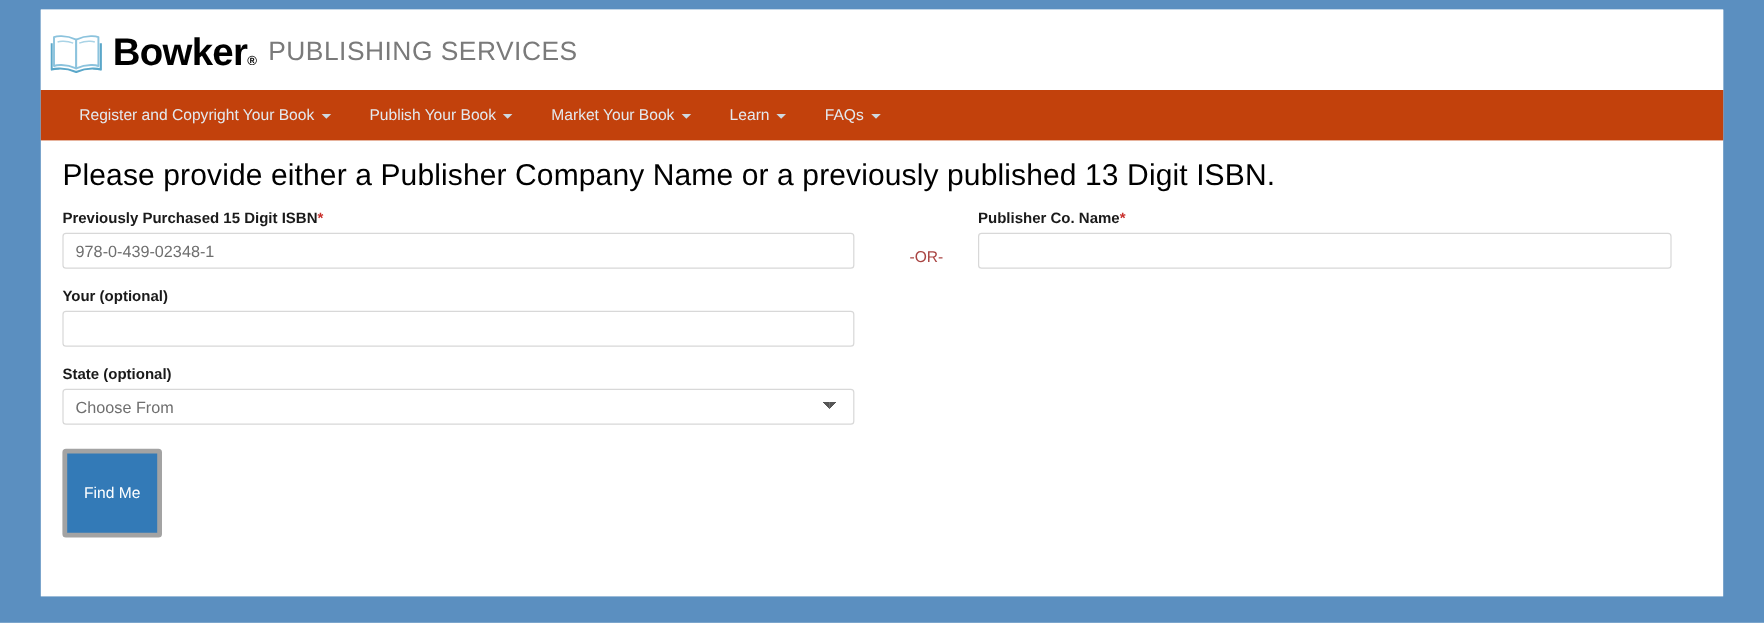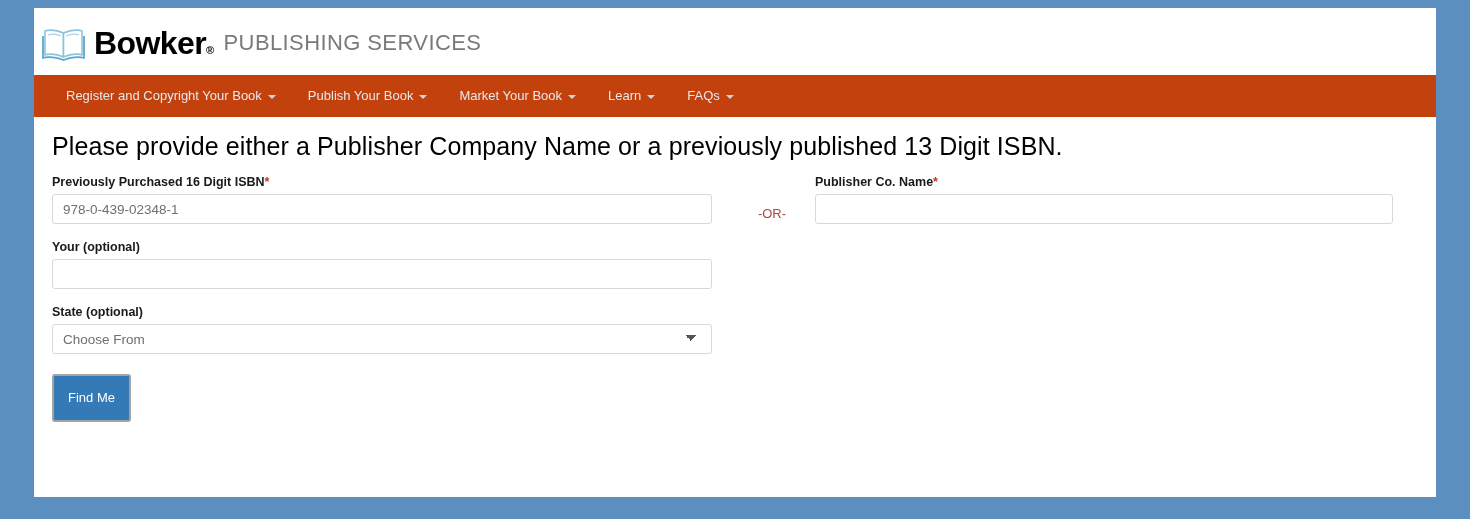--- a/index.html
+++ b/index.html
@@ -175,25 +175,25 @@
     top: 0;
     width: 580px;
   }
   .col-right .text-input { width: 578px; }
 
   .field-block { margin-bottom: 16px; }
 
   .btn-primary {
     margin-top: 4px;
     background: #337ab7;
-    border: 2px solid #a3a3a3;
+    border: 4px solid #a3a3a3;
     border-radius: 3px;
     color: #ffffff;
     font-size: 13px;
-    padding: 14px 14px;
+    padding: 25px 14px;
     cursor: pointer;
     font-family: "Liberation Sans", sans-serif;
     line-height: 1.2;
   }
 </style>
 </head>
 <body>
 
 <div class="page-card">
 
@@ -235,21 +235,21 @@
   </div>
 
   <div class="content">
     <h1 class="page-title">Please provide either a Publisher Company Name or a previously published 13 Digit ISBN.</h1>
 
     <div class="form-grid">
 
       <div class="col-left">
 
         <div class="field-block">
-          <label class="field-label"><span>Previously Purchased 16 Digit ISBN</span><span class="req-star">*</span></label>
+          <label class="field-label"><span>Previously Purchased 15 Digit ISBN</span><span class="req-star">*</span></label>
           <input class="text-input" type="text" placeholder="978-0-439-02348-1" value="978-0-439-02348-1" style="">
         </div>
 
         <div class="field-block">
           <label class="field-label">Your (optional)</label>
           <input class="text-input" type="text" placeholder="" style="">
         </div>
 
         <div class="field-block">
           <label class="field-label">State (optional)</label>

